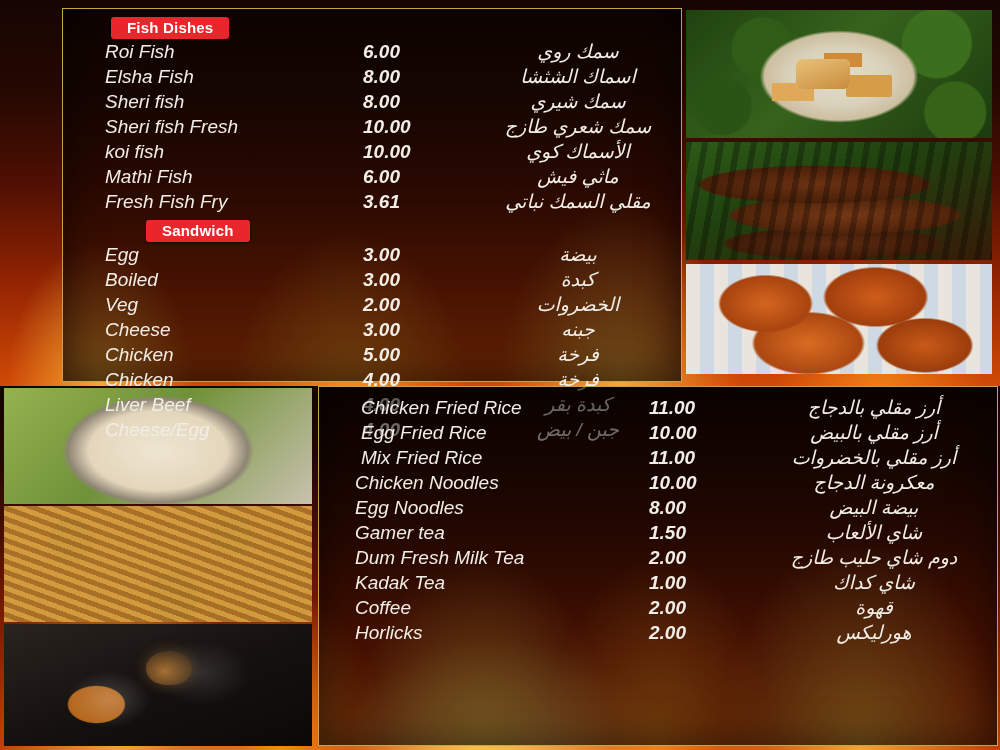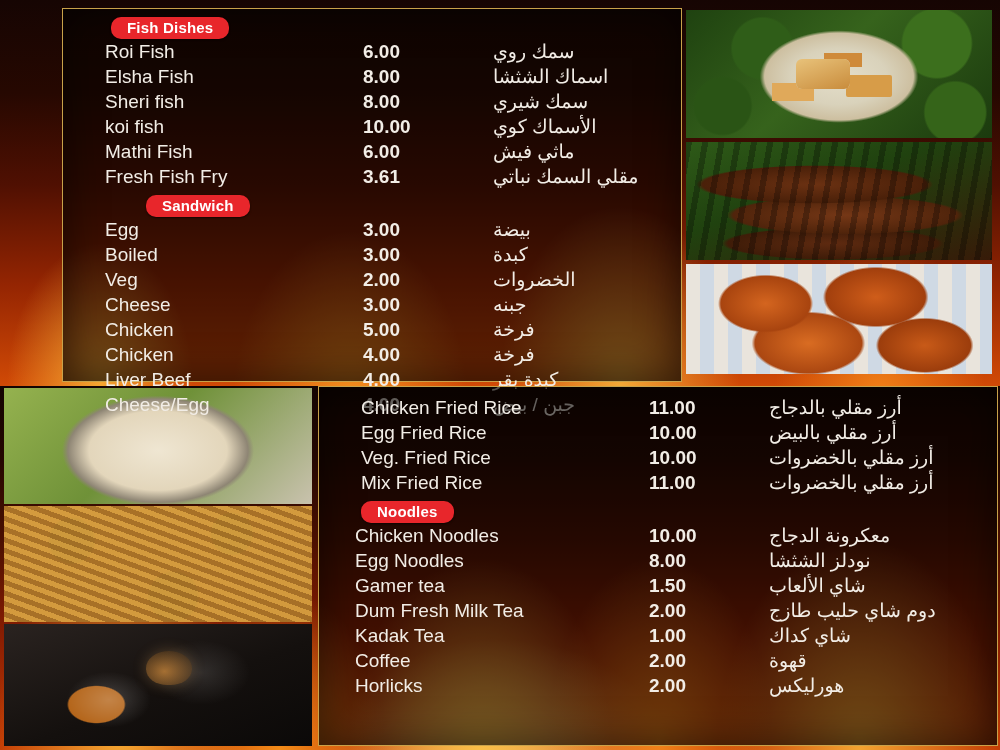--- a/index.html
+++ b/index.html
@@ -125,47 +125,48 @@
   .panel-top { left: 62px; top: 8px; width: 618px; height: 372px; }
   .panel-bottom { left: 318px; top: 386px; width: 678px; height: 358px; }
 
   .section-head {
     display: inline-block;
     background: #e8262b;
     color: #ffffff;
     font-weight: bold;
     font-size: 15px;
     padding: 2px 16px 3px 16px;
-    border-radius: 10px;
+    border-radius: 3px;
     letter-spacing: 0.2px;
     box-shadow: 0 1px 2px rgba(0,0,0,0.6);
   }
   .head-wrap { padding-left: 48px; }
   .head-wrap.b { padding-left: 42px; }
 
   table.menu {
     width: 100%;
     border-collapse: collapse;
     table-layout: fixed;
+    font-style: italic;
   }
   table.menu td {
     color: #f2ede6;
     font-size: 19px;
     line-height: 1.0;
     padding: 3px 0 3px 0;
     white-space: nowrap;
   }
   .c-name { padding-left: 42px !important; }
   .c-price {
     font-weight: bold;
     color: #ffffff;
     font-size: 20px;
   }
   .c-ar {
-    text-align: left;
+    text-align: center;
     direction: rtl;
     padding-right: 18px !important;
     font-size: 18px;
     color: #f4efe8;
   }
 
   
   .t-name { width: 300px; }
   .t-price { width: 130px; }
   .t-ar { width: 188px; }
@@ -214,20 +215,25 @@
           <td class="c-name">Elsha Fish</td>
           <td class="c-price">8.00</td>
           <td class="c-ar">اسماك الشثشا</td>
         </tr>
         <tr>
           <td class="c-name">Sheri fish</td>
           <td class="c-price">8.00</td>
           <td class="c-ar">سمك شيري</td>
         </tr>
         <tr>
+          <td class="c-name">Sheri fish Fresh</td>
+          <td class="c-price">10.00</td>
+          <td class="c-ar">سمك شعري طازج</td>
+        </tr>
+        <tr>
           <td class="c-name">koi fish</td>
           <td class="c-price">10.00</td>
           <td class="c-ar">الأسماك كوي</td>
         </tr>
         <tr>
           <td class="c-name">Mathi Fish</td>
           <td class="c-price">6.00</td>
           <td class="c-ar">ماثي فيش</td>
         </tr>
         <tr>
@@ -306,52 +312,44 @@
           <td class="c-name">Chicken Fried Rice</td>
           <td class="c-price">11.00</td>
           <td class="c-ar">أرز مقلي بالدجاج</td>
         </tr>
         <tr>
           <td class="c-name">Egg Fried Rice</td>
           <td class="c-price">10.00</td>
           <td class="c-ar">أرز مقلي بالبيض</td>
         </tr>
         <tr>
-          <td class="c-name">Veg. Fried Rice</td>
-          <td class="c-price">10.00</td>
-          <td class="c-ar">أرز مقلي بالخضروات</td>
-        </tr>
-        <tr>
           <td class="c-name">Mix Fried Rice</td>
           <td class="c-price">11.00</td>
           <td class="c-ar">أرز مقلي بالخضروات</td>
         </tr>
       </tbody>
     </table>
 
-    <div class="head-wrap b" style="padding-top:6px;">
-      <span class="section-head">Noodles</span>
-    </div>
 
     <table class="menu">
       <colgroup>
           <col class="b-name">
           <col class="b-price">
           <col class="b-ar">
         </colgroup>
       <tbody>
         <tr>
           <td class="c-name b-name-i">Chicken Noodles</td>
           <td class="c-price">10.00</td>
           <td class="c-ar">معكرونة الدجاج</td>
         </tr>
         <tr>
           <td class="c-name b-name-i">Egg Noodles</td>
           <td class="c-price">8.00</td>
-          <td class="c-ar">نودلز الشثشا</td>
+          <td class="c-ar">بيضة البيض</td>
         </tr>
       </tbody>
     </table>
 
 
     <table class="menu">
       <colgroup>
           <col class="b-name">
           <col class="b-price">
           <col class="b-ar">

